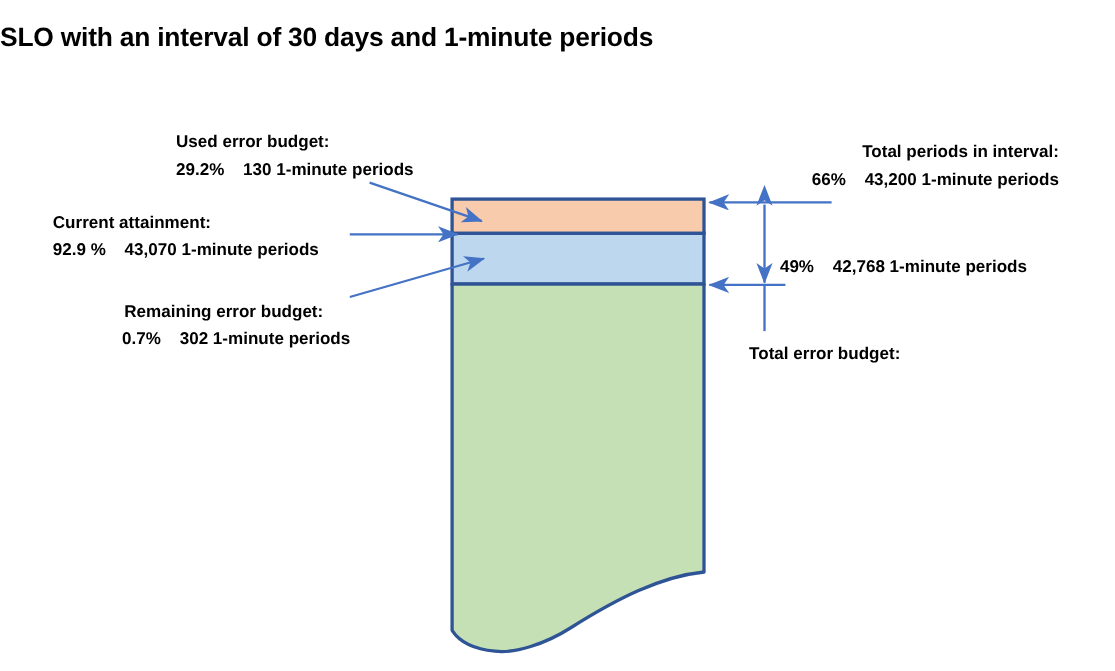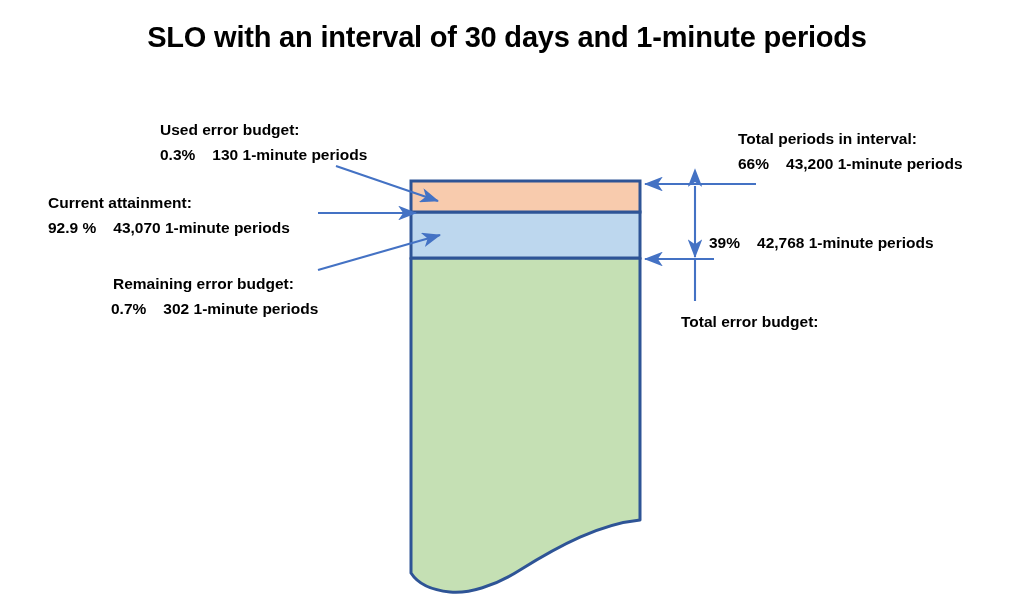--- a/index.html
+++ b/index.html
@@ -25,22 +25,22 @@
     position: absolute;
     left: 0; top: 0;
     width: 1014px;
     height: 610px;
   }
   .title {
     position: absolute;
     left: 0;
     top: 21px;
     width: 1014px;
-    text-align: center;
-    font-size: 29px;
+    text-align: left;
+    font-size: 24px;
     font-weight: bold;
     letter-spacing: -0.2px;
     white-space: nowrap;
   }
   .anno {
     position: absolute;
     font-size: 15.5px;
     font-weight: bold;
     line-height: 25px;
     white-space: nowrap;
@@ -49,21 +49,21 @@
   .anno .l2 { display: block; }
   .anno .val {
     display: inline-block;
   }
   .anno .sep {
     display: inline-block;
     width: 17px;
   }
   
   #anno-used            { left: 160px; top: 117px; }
-  #anno-total-periods   { left: 738px; top: 126px; }
+  #anno-total-periods   { left: 738px; top: 126px; text-align: right; }
   #anno-current         { left: 48px;  top: 190px; }
   #anno-remaining       { left: 113px; top: 271px; }
   #anno-goal            { left: 709px; top: 230px; }
   #anno-total-err       { left: 671px; top: 309px; margin-left: 10px; }
   #anno-remaining .l2   { margin-left: -2px; }
 </style>
 </head>
 <body>
 
 <div id="diagram-root">
@@ -106,21 +106,21 @@
 
       <line x1="695" y1="186" x2="695" y2="257" marker-start="url(#arrowhead-start)" marker-end="url(#arrowhead)"></line>
 
       <line x1="695" y1="259" x2="695" y2="301"></line>
     </g>
   </svg>
 
   <div class="anno" id="anno-used">
     <span class="l1">Used error budget:</span>
     <span class="l2">
-      <span class="val">0.3%</span><span class="sep"></span><span class="val">130 1-minute periods</span>
+      <span class="val">29.2%</span><span class="sep"></span><span class="val">130 1-minute periods</span>
     </span>
   </div>
 
   <div class="anno" id="anno-total-periods">
     <span class="l1">Total periods in interval:</span>
     <span class="l2">
       <span class="val">66%</span><span class="sep"></span><span class="val">43,200 1-minute periods</span>
     </span>
   </div>
 
@@ -133,21 +133,21 @@
 
   <div class="anno" id="anno-remaining">
     <span class="l1">Remaining error budget:</span>
     <span class="l2">
       <span class="val">0.7%</span><span class="sep"></span><span class="val">302 1-minute periods</span>
     </span>
   </div>
 
   <div class="anno" id="anno-goal">
     <span class="l2">
-      <span class="val">39%</span><span class="sep"></span><span class="val">42,768 1-minute periods</span>
+      <span class="val">49%</span><span class="sep"></span><span class="val">42,768 1-minute periods</span>
     </span>
   </div>
 
   <div class="anno" id="anno-total-err">
     <span class="l1">Total error budget:</span>
   </div>
 
 </div>
 
 </body></html>

